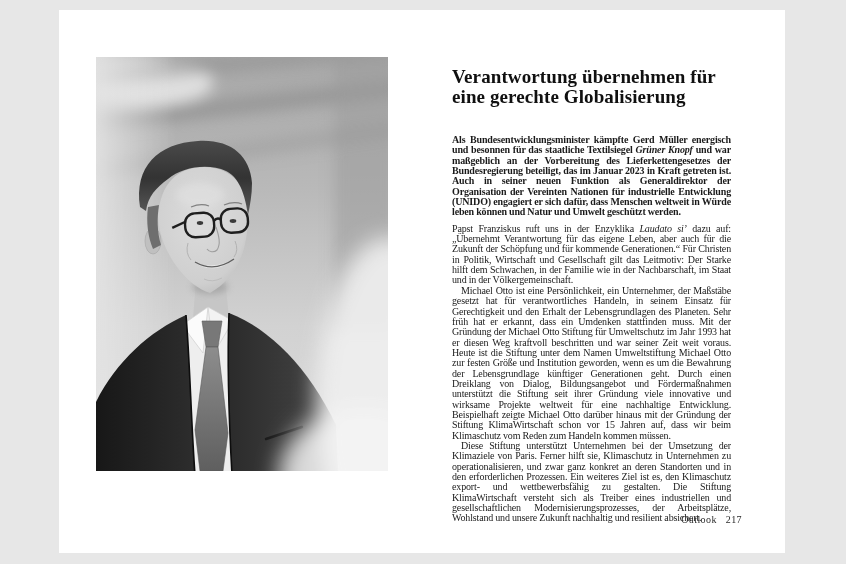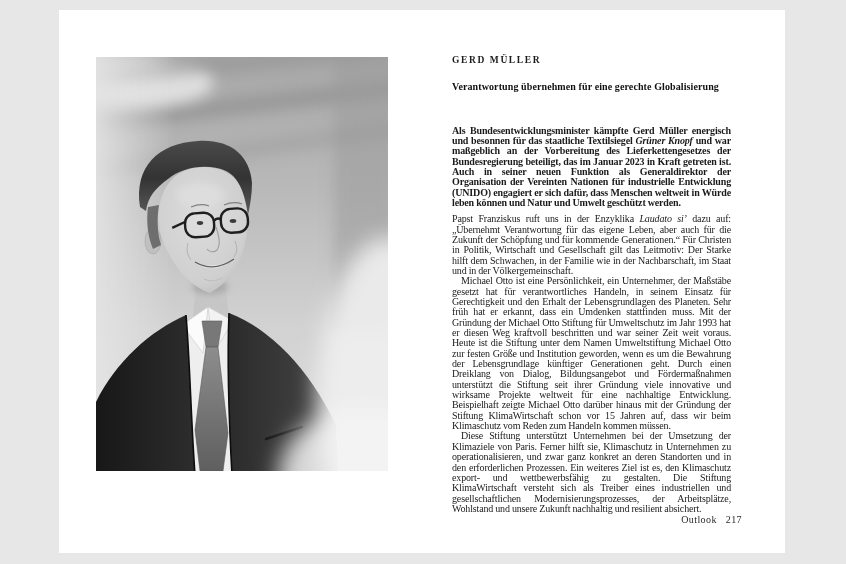--- a/index.html
+++ b/index.html
@@ -17,21 +17,21 @@
     overflow:hidden; background:#bdbdbd;
   }
   .photo svg { display:block; width:292px; height:414px; }
   .article {
     position:absolute; left:393px; top:45px; width:279px;
   }
   .kicker {
     font-weight:700; font-size:9.5px; letter-spacing:1.6px; color:#1c1c1c;
   }
   .title {
-    margin:12px 0 0 0; font-size:10px; line-height:19.5px;
+    margin:12px 0 0 0; font-size:19px; line-height:19.5px;
     font-weight:700; color:#101010; letter-spacing:0.1px;
   }
   .body-block { margin-top:29px; }
   .para {
     margin:0; font-size:10px; line-height:10.35px; text-align:justify;
     color:#1a1a1a; letter-spacing:-0.15px; word-spacing:-0.25px;
     hyphens:auto; -webkit-hyphens:auto;
   }
   .para.lede { font-weight:700; margin-bottom:6px; }
   .para.indent { text-indent:9px; }
@@ -155,21 +155,20 @@
       </g>
 
       <g filter="url(#blurHeavy)">
         <ellipse cx="293" cy="345" rx="72" ry="165" fill="#efefef" opacity="0.92"></ellipse>
         <ellipse cx="268" cy="420" rx="85" ry="70" fill="#f3f3f3" opacity="0.85"></ellipse>
       </g>
     </svg>
   </div>
 
   <div class="article">
-    <div class="kicker">GERD MÜLLER</div>
     <h1 class="title">Verantwortung übernehmen für eine gerechte Globalisierung</h1>
     <div class="body-block">
         <p class="para lede"><span>Als Bundesentwicklungsminister kämpfte Gerd Müller energisch und besonnen für das staatliche Textilsiegel </span><span class="it">Grüner Knopf</span><span> und war maßgeblich an der Vorbereitung des Lieferkettengesetzes der Bundesregierung beteiligt, das im Januar 2023 in Kraft getreten ist. Auch in seiner neuen Funktion als Generaldirektor der Organisation der Vereinten Nationen für industrielle Entwicklung (UNIDO) engagiert er sich dafür, dass Menschen weltweit in Würde leben können und Natur und Umwelt geschützt werden.</span></p>
         <p class="para"><span>Papst Franziskus ruft uns in der Enzyklika </span><span class="it">Laudato si’</span><span> dazu auf: „Übernehmt Verantwortung für das eigene Leben, aber auch für die Zukunft der Schöpfung und für kommende Generationen.“ Für Christen in Politik, Wirtschaft und Gesellschaft gilt das Leitmotiv: Der Starke hilft dem Schwachen, in der Familie wie in der Nachbarschaft, im Staat und in der Völkergemeinschaft.</span></p>
         <p class="para indent"><span>Michael Otto ist eine Persönlichkeit, ein Unternehmer, der Maßstäbe gesetzt hat für verantwortliches Handeln, in seinem Einsatz für Gerechtigkeit und den Erhalt der Lebensgrundlagen des Planeten. Sehr früh hat er erkannt, dass ein Umdenken stattfinden muss. Mit der Gründung der Michael Otto Stiftung für Umweltschutz im Jahr 1993 hat er diesen Weg kraftvoll beschritten und war seiner Zeit weit voraus. Heute ist die Stiftung unter dem Namen Umweltstiftung Michael Otto zur festen Größe und Institution geworden, wenn es um die Bewahrung der Lebensgrundlage künftiger Generationen geht. Durch einen Dreiklang von Dialog, Bildungsangebot und Fördermaßnahmen unterstützt die Stiftung seit ihrer Gründung viele innovative und wirksame Projekte weltweit für eine nachhaltige Entwicklung. Beispielhaft zeigte Michael Otto darüber hinaus mit der Gründung der Stiftung KlimaWirtschaft schon vor 15 Jahren auf, dass wir beim Klimaschutz vom Reden zum Handeln kommen müssen.</span></p>
         <p class="para indent"><span>Diese Stiftung unterstützt Unternehmen bei der Umsetzung der Klimaziele von Paris. Ferner hilft sie, Klimaschutz in Unternehmen zu operationalisieren, und zwar ganz konkret an deren Standorten und in den erforderlichen Prozessen. Ein weiteres Ziel ist es, den Klimaschutz export- und wettbewerbsfähig zu gestalten. Die Stiftung KlimaWirtschaft versteht sich als Treiber eines industriellen und gesellschaftlichen Modernisierungsprozesses, der Arbeitsplätze, Wohlstand und unsere Zukunft nachhaltig und resilient absichert.</span></p>
       </div>
   </div>
 
   <div class="footer">

